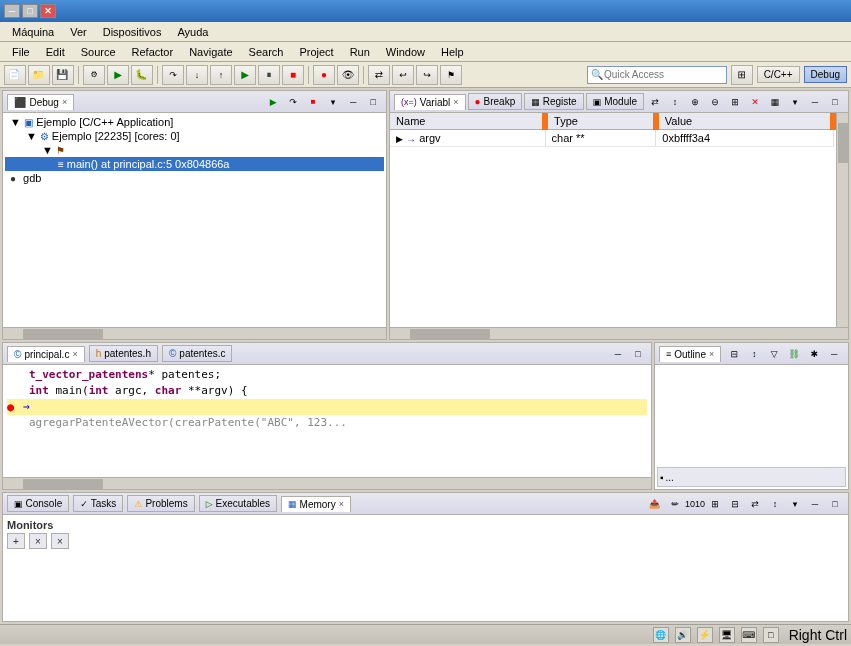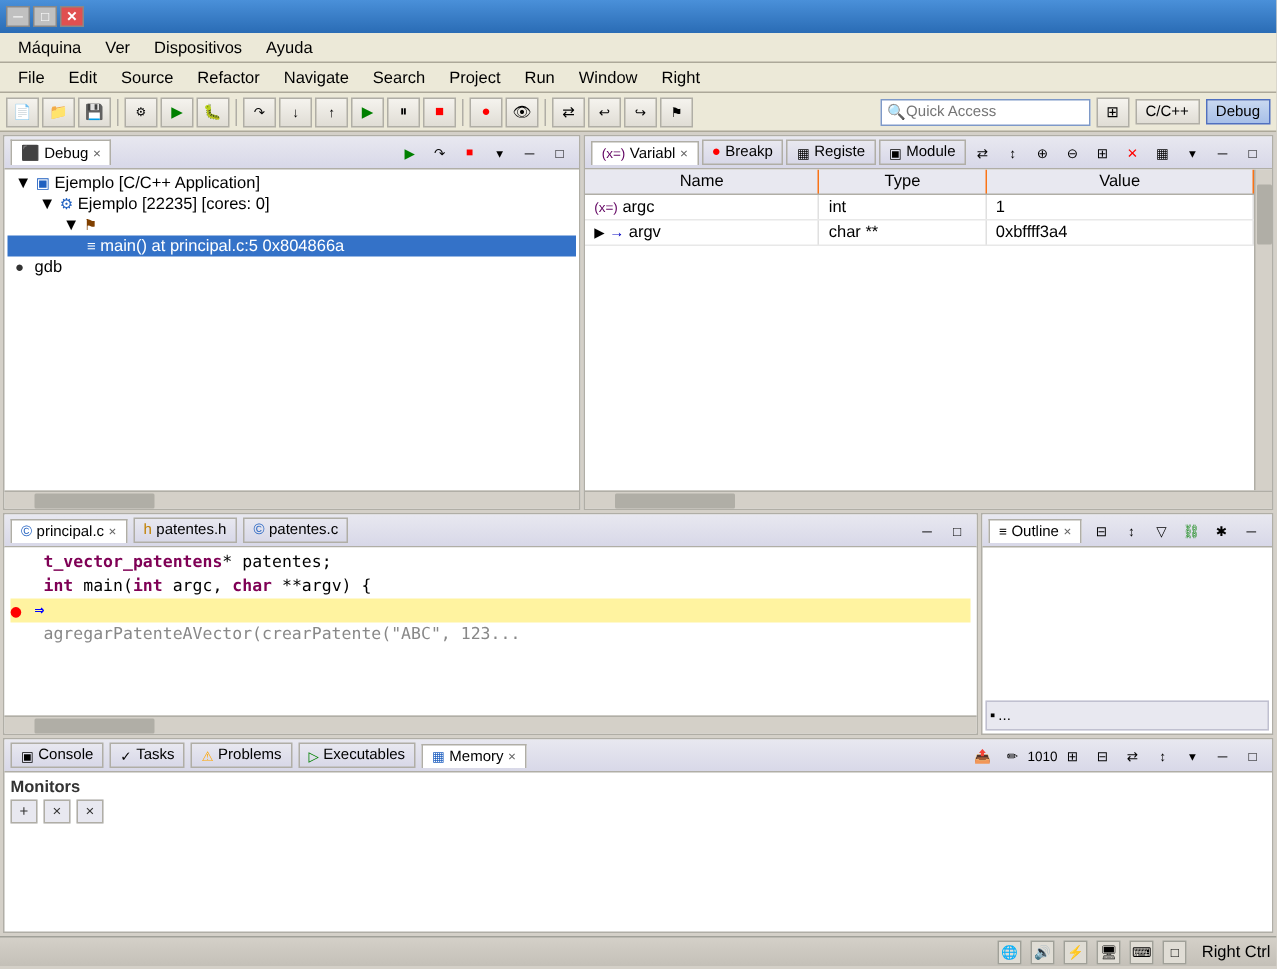--- a/index.html
+++ b/index.html
@@ -175,21 +175,21 @@
     .tree-item.selected { background: #3472c8; color: white; }
 
     
     .h-scroll { height: 12px; background: #d4d0c8; border-top: 1px solid #b0aea6; position: relative; }
     .h-scroll-thumb { height: 10px; width: 80px; background: #b0aea6; position: absolute; top: 1px; left: 20px; border-radius: 1px; }
     .v-scroll { width: 12px; background: #d4d0c8; border-left: 1px solid #b0aea6; position: relative; }
     .v-scroll-thumb { width: 10px; height: 40px; background: #b0aea6; position: absolute; left: 1px; top: 10px; border-radius: 1px; }
 
     
     table { width: 100%; border-collapse: collapse; font-size: 11px; }
-    th { background: #e8e8f0; border-bottom: 1px solid #b0aea6; border-right: 1px solid #f97316; padding: 2px 6px; text-align: center; font-weight: normal; }
+    th { background: #e8e8f0; border-bottom: 1px solid #b0aea6; border-right: 6px solid #f97316; padding: 2px 6px; text-align: left; font-weight: normal; }
     td { border-bottom: 1px solid #e8e8e8; border-right: 1px solid #e0e0e0; padding: 2px 6px; }
     .col-name { width: 35%; }
     .col-type { width: 25%; }
     .col-value { width: 40%; }
     #editor-row { display: flex; flex: 0 0 150px; }
     #editor-panel {
       flex: 1;
       border: 1px solid #b0aea6;
       background: white;
       margin: 1px 1px 1px 2px;
@@ -292,21 +292,21 @@
 <div id="eclipse-menu">
   <div class="eclipse-menu-item">File</div>
   <div class="eclipse-menu-item">Edit</div>
   <div class="eclipse-menu-item">Source</div>
   <div class="eclipse-menu-item">Refactor</div>
   <div class="eclipse-menu-item">Navigate</div>
   <div class="eclipse-menu-item">Search</div>
   <div class="eclipse-menu-item">Project</div>
   <div class="eclipse-menu-item">Run</div>
   <div class="eclipse-menu-item">Window</div>
-  <div class="eclipse-menu-item">Right</div>
+  <div class="eclipse-menu-item">Help</div>
 </div>
 
 <div id="toolbar1">
   <div class="tb-btn">📄</div>
   <div class="tb-btn">📁</div>
   <div class="tb-btn">💾</div>
   <div class="tb-separator"></div>
   <div class="tb-btn" style="font-size:8px;">⚙</div>
   <div class="tb-btn" style="color:green;">▶</div>
   <div class="tb-btn" style="color:#2060c0;">🐛</div>
@@ -428,28 +428,20 @@
             <thead>
               <tr>
                 <th class="col-name">Name</th>
                 <th class="col-type">Type</th>
                 <th class="col-value">Value</th>
               </tr>
             </thead>
             <tbody>
               <tr>
                 <td>
-                  <span style="font-size:9px; color:#600060;">(x=)</span>
-                  <span>argc</span>
-                </td>
-                <td>int</td>
-                <td>1</td>
-              </tr>
-              <tr>
-                <td>
                   <span style="font-size:9px;">▶</span>
                   <span style="font-size:10px; color:#0000c0;">→</span>
                   <span>argv</span>
                 </td>
                 <td>char **</td>
                 <td>0xbffff3a4</td>
               </tr>
             </tbody>
           </table>
         </div>
@@ -585,14 +577,14 @@
   </div>
 </div>
 
 <div id="status-bar">
   <div class="status-icon">🌐</div>
   <div class="status-icon">🔊</div>
   <div class="status-icon">⚡</div>
   <div class="status-icon">🖥</div>
   <div class="status-icon">⌨</div>
   <div class="status-icon">□</div>
-  <span style="font-size:11px; margin-left:4px;">Right Ctrl</span>
+  <span style="font-size:14px; margin-left:4px;">Right Ctrl</span>
 </div>
 
 </body></html>

